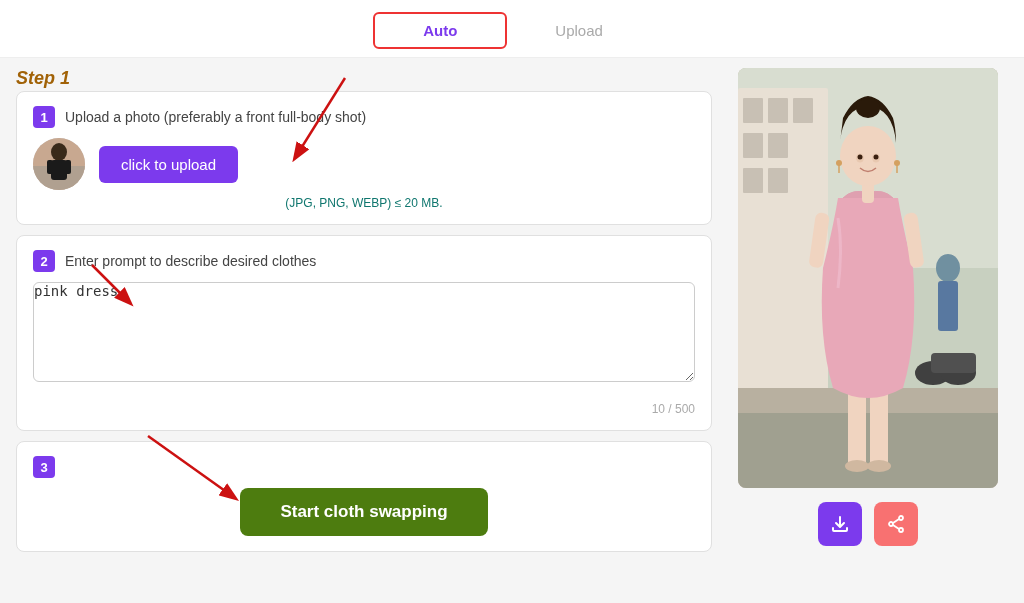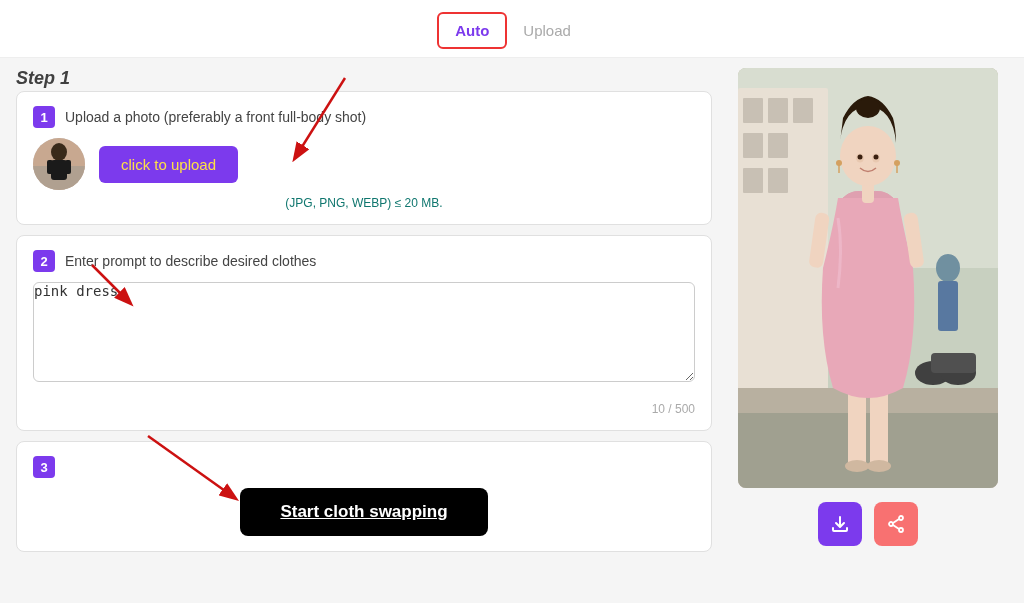--- a/index.html
+++ b/index.html
@@ -17,21 +17,21 @@
       display: flex;
       justify-content: center;
       align-items: center;
       padding: 12px 0 8px 0;
       background: #fff;
       border-bottom: 1px solid #eee;
       gap: 0;
     }
 
     .tab-btn {
-      padding: 8px 16px;
+      padding: 8px 48px;
       font-size: 15px;
       cursor: pointer;
       border: none;
       background: #fff;
       font-weight: 500;
     }
 
     .tab-btn.active {
       border: 2px solid #e33;
       color: #7c3aed;
@@ -53,21 +53,21 @@
 
     .left-panel {
       flex: 1;
       display: flex;
       flex-direction: column;
       gap: 0;
       position: relative;
     }
 
     .step-label {
-      color: #404040;
+      color: #a16207;
       font-size: 18px;
       font-weight: 700;
       font-style: italic;
       margin-bottom: 2px;
     }
 
     .section-card {
       background: #fff;
       border: 1px solid #e0e0e0;
       border-radius: 8px;
@@ -116,21 +116,21 @@
       overflow: hidden;
       background: #ccc;
       display: flex;
       align-items: center;
       justify-content: center;
       flex-shrink: 0;
     }
 
     .upload-btn {
       background: #7c3aed;
-      color: #fde047;
+      color: #ffffff;
       border: none;
       border-radius: 6px;
       padding: 10px 22px;
       font-size: 15px;
       cursor: pointer;
       font-weight: 500;
     }
 
     .file-info {
       font-size: 12px;
@@ -151,31 +151,30 @@
     }
 
     .char-count {
       text-align: right;
       font-size: 12px;
       color: #aaa;
       margin-top: 16px;
     }
 
     .start-btn {
-      background: #000000;
+      background: #4d7c0f;
       color: #fff;
       border: none;
       border-radius: 8px;
       padding: 14px 40px;
       font-size: 17px;
       cursor: pointer;
       font-weight: 600;
       display: block;
       margin: 1px auto;
-      text-decoration: underline;
     }
 
     .right-panel {
       width: 280px;
       display: flex;
       flex-direction: column;
       align-items: center;
       gap: 10px;
     }
 

